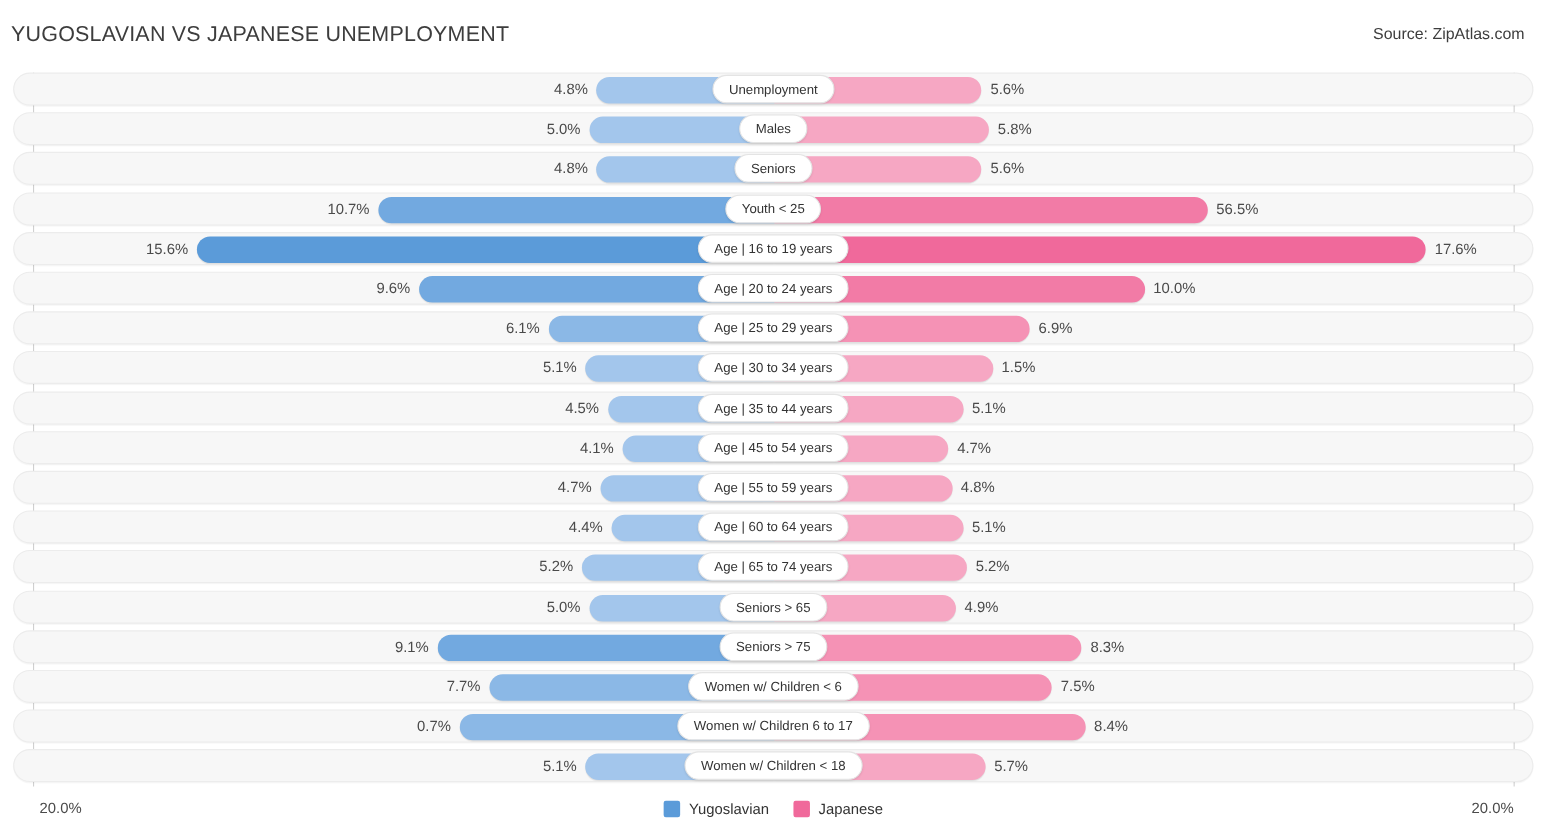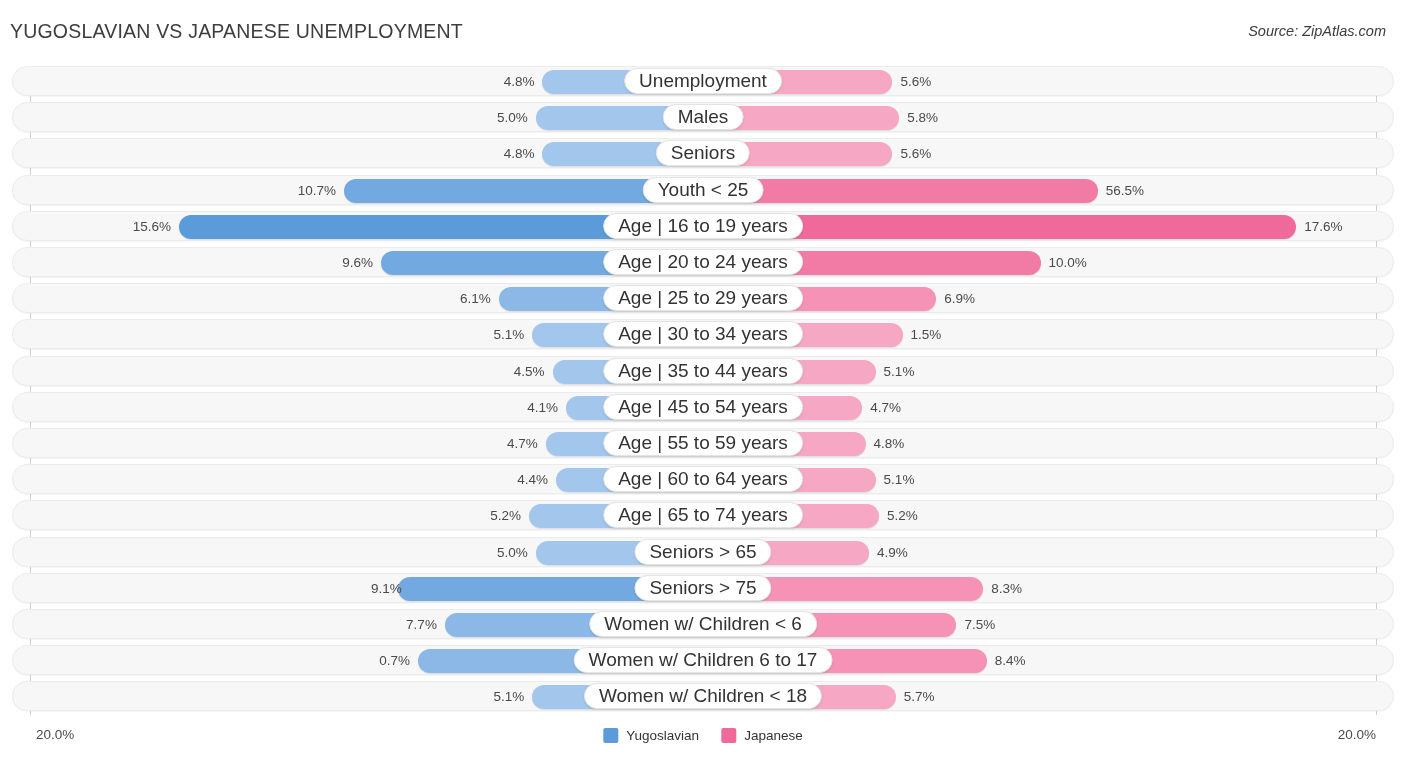--- a/index.html
+++ b/index.html
@@ -12,21 +12,21 @@
   #chart-root { position: relative; width: 1398px; height: 757px; }
 
   
   .chart-title {
     position: absolute; left: 10px; top: 20px;
     font-size: 19.5px; color: #3d3d3d;
     letter-spacing: .2px; white-space: nowrap;
   }
   .chart-source {
     position: absolute; right: 12px; top: 23px;
-    font-size: 14.5px; font-style: italic; color: #3d3d3d;
+    font-size: 14.5px; color: #3d3d3d;
     white-space: nowrap;
   }
 
   
   .plot {
     position: absolute; left: 12px; top: 66px;
     width: 1382px; height: 649px;
   }
   .axis-line {
     position: absolute; top: 0; bottom: 0; width: 1px;
@@ -59,21 +59,21 @@
   }
 
   .pill {
     position: absolute; top: 50%; left: 50%;
     transform: translate(-50%, -50%);
     background: #ffffff;
     border: 1px solid #e4e4e4;
     border-radius: 14px;
     height: 26px; line-height: 24px;
     padding: 0 14px;
-    font-size: 19px; color: #333333;
+    font-size: 12px; color: #333333;
     white-space: nowrap;
     box-shadow: 0 1px 2px rgba(0,0,0,.10);
     z-index: 4;
   }
 
   
   .footer { position: absolute; left: 0; top: 716px; width: 1406px; height: 41px; }
   .axis-label {
     position: absolute; top: 11px;
     font-size: 13.5px; color: #4a4a4a;
@@ -223,21 +223,21 @@
           <div class="bar bar-right" style="left: 691px; width: 164.885px; background: rgb(246, 167, 195);"></div>
           <div class="val" style="left: 514.75px; transform: translate(-100%, -50%);">5.0%</div>
           <div class="val" style="left: 863.885px;">4.9%</div>
           <div class="pill">Seniors &gt; 65</div>
         </div>
       </div>
       <div class="row" style="top: 506.8px;">
         <div class="row-inner">
           <div class="bar bar-left" style="left: 384.785px; width: 306.215px; background: rgb(114, 169, 224);"></div>
           <div class="bar bar-right" style="left: 691px; width: 279.295px; background: rgb(245, 146, 181);"></div>
-          <div class="val" style="left: 376.785px; transform: translate(-100%, -50%); margin-left: 12px;">9.1%</div>
+          <div class="val" style="left: 376.785px; transform: translate(-100%, -50%);">9.1%</div>
           <div class="val" style="left: 978.295px;">8.3%</div>
           <div class="pill">Seniors &gt; 75</div>
         </div>
       </div>
       <div class="row" style="top: 543px;">
         <div class="row-inner">
           <div class="bar bar-left" style="left: 431.895px; width: 259.105px; background: rgb(139, 184, 230);"></div>
           <div class="bar bar-right" style="left: 691px; width: 252.375px; background: rgb(245, 146, 181);"></div>
           <div class="val" style="left: 423.895px; transform: translate(-100%, -50%);">7.7%</div>
           <div class="val" style="left: 951.375px;">7.5%</div>

